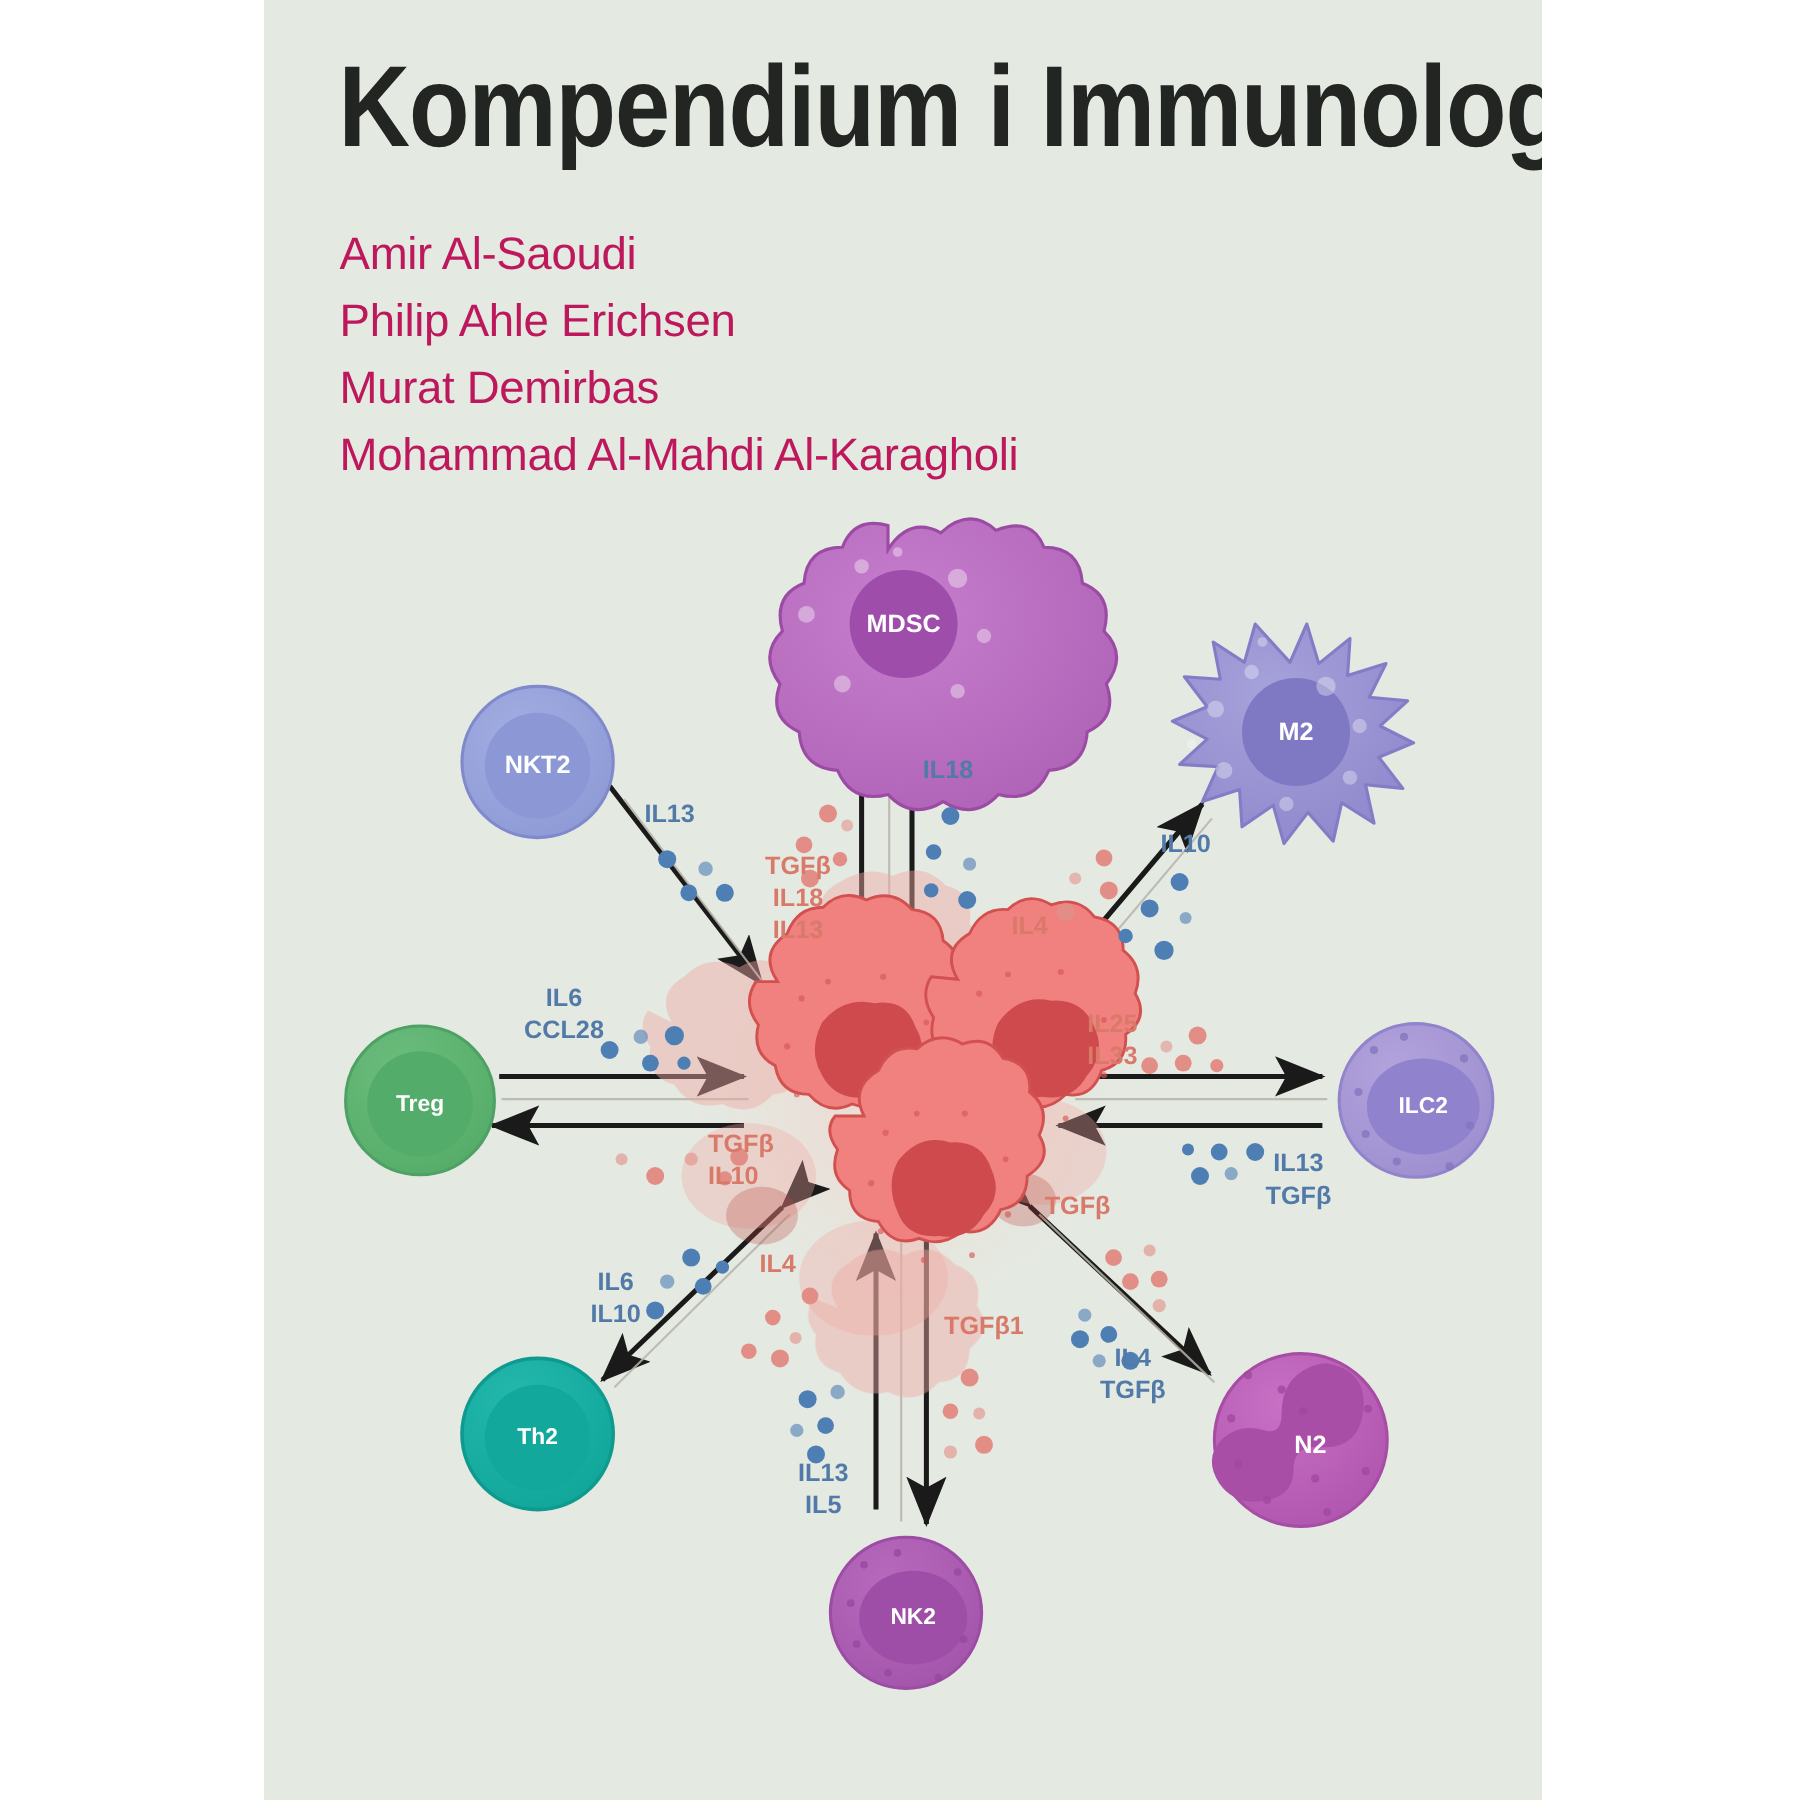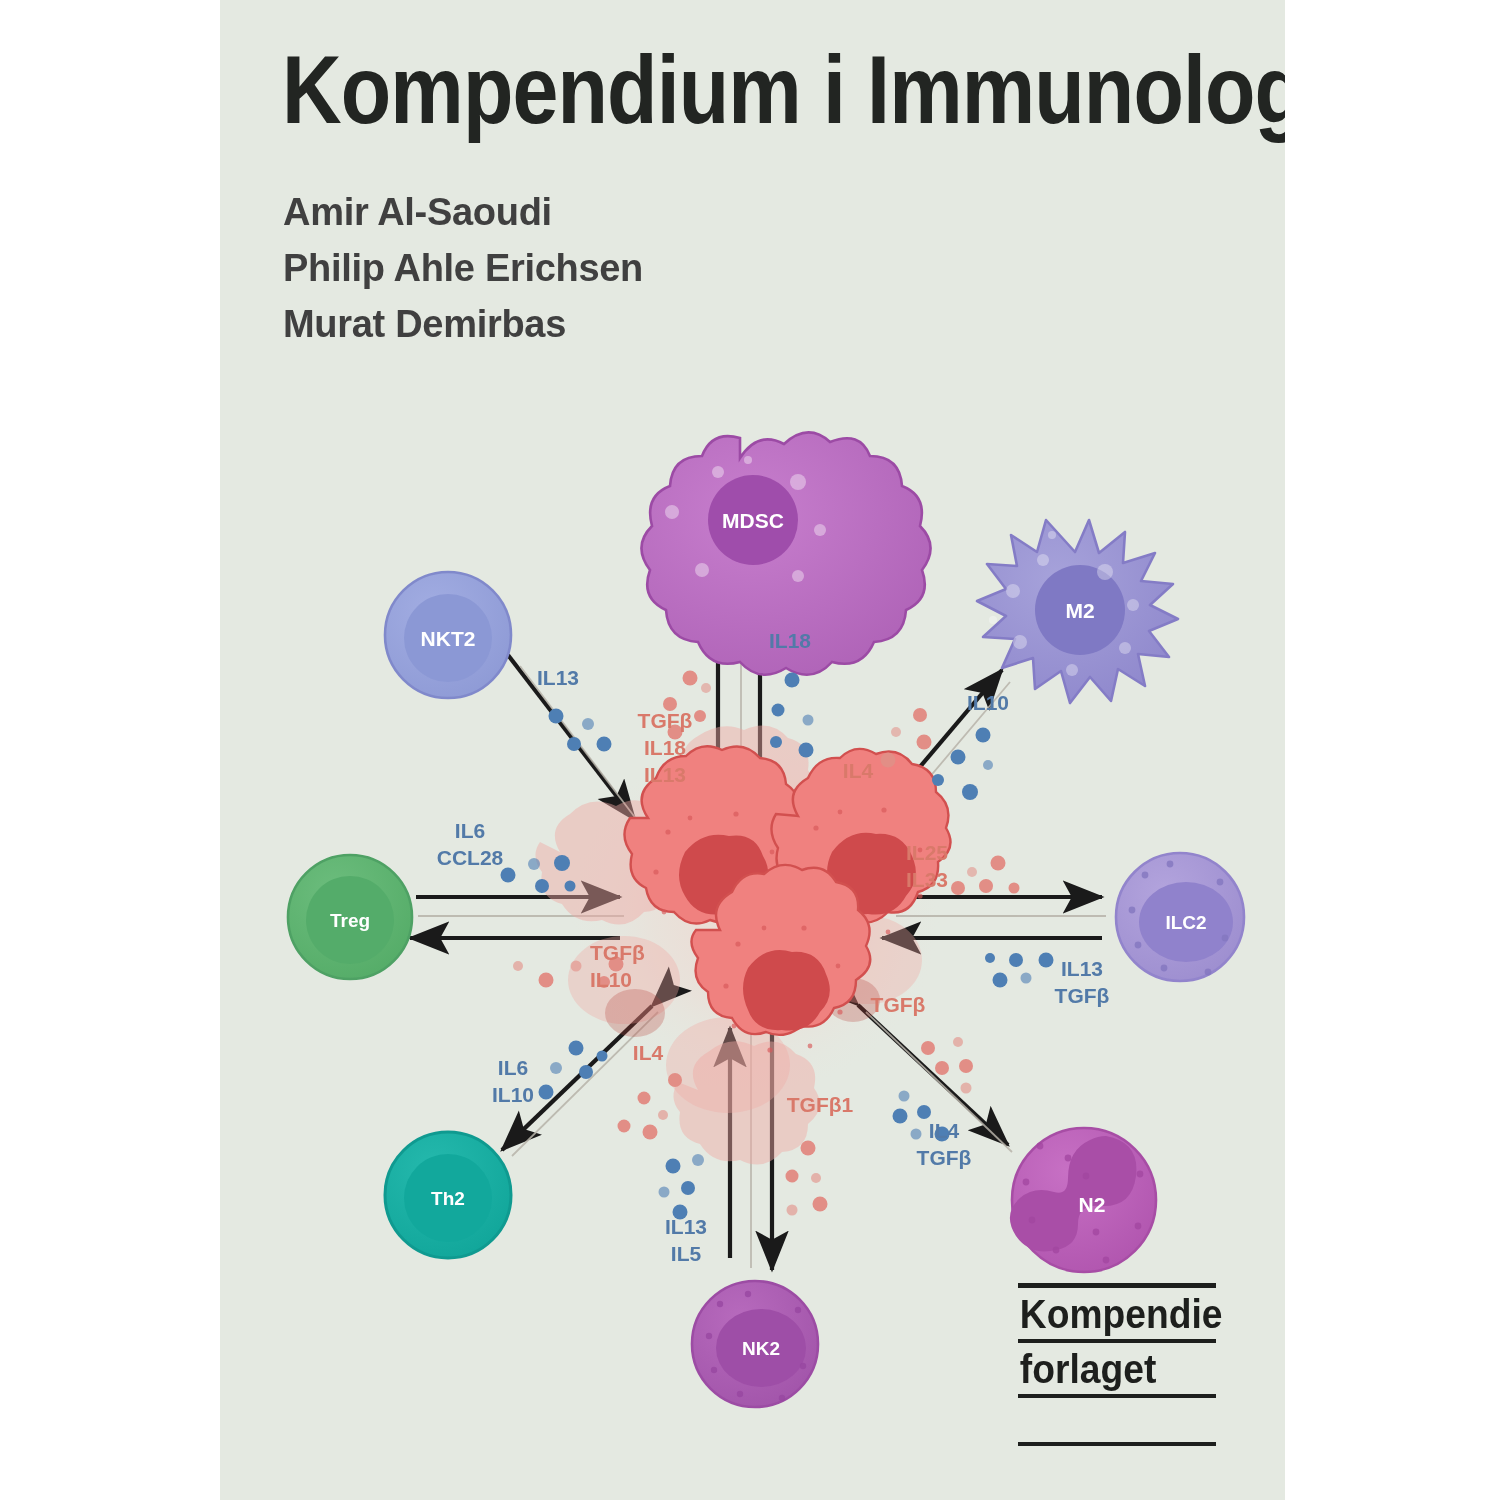--- a/index.html
+++ b/index.html
@@ -33,22 +33,22 @@
   }
   
   #authors{
     position:absolute;
     left:63px;top:184px;
     width:900px;
   }
   .author{
     font-size:38px;
     line-height:56px;
-    color:#404040;
-    font-weight:bold;
+    color:#be185d;
+    font-weight:normal;
     letter-spacing:-0.3px;
     white-space:nowrap;
   }
   
   #diagram{
     position:absolute;
     left:0px;top:420px;
     width:1223px;height:1010px;
   }
   #diagram svg{display:block;}
@@ -95,20 +95,21 @@
 <body>
 
 <div id="cover">
 
   <div id="title">Kompendium i Immunologi</div>
 
   <div id="authors">
     <div class="author">Amir Al-Saoudi</div>
     <div class="author">Philip Ahle Erichsen</div>
     <div class="author">Murat Demirbas</div>
+    <div class="author">Mohammad Al-Mahdi Al-Karagholi</div>
   </div>
 
   <div id="diagram">
   <svg width="1065" height="1010" viewBox="0 0 1065 1010" xmlns="http://www.w3.org/2000/svg">
     <defs>
       <radialGradient id="tumorglow" cx="50%" cy="50%" r="50%">
         <stop offset="0%" stop-color="#f6c9c2" stop-opacity="0.55"></stop>
         <stop offset="55%" stop-color="#f3d2cb" stop-opacity="0.30"></stop>
         <stop offset="100%" stop-color="#e9e5de" stop-opacity="0"></stop>
       </radialGradient>
@@ -548,23 +549,14 @@
     </g>
 
     <g>
       <text class="cyto cyto-blue" x="250" y="418" text-anchor="middle">IL6</text>
       <text class="cyto cyto-blue" x="250" y="445" text-anchor="middle">CCL28</text>
     </g>
 
   </svg>
   </div>
 
-  <div id="logo">
-    <div class="logo-rule"></div>
-    <div class="logo-word">Kompendie</div>
-    <div class="logo-rule thin"></div>
-    <div class="logo-word">forlaget</div>
-    <div class="logo-rule thin"></div>
-    <div class="logo-gap"></div>
-    <div class="logo-rule thin"></div>
-  </div>
 
 </div>
 
 </body></html>

